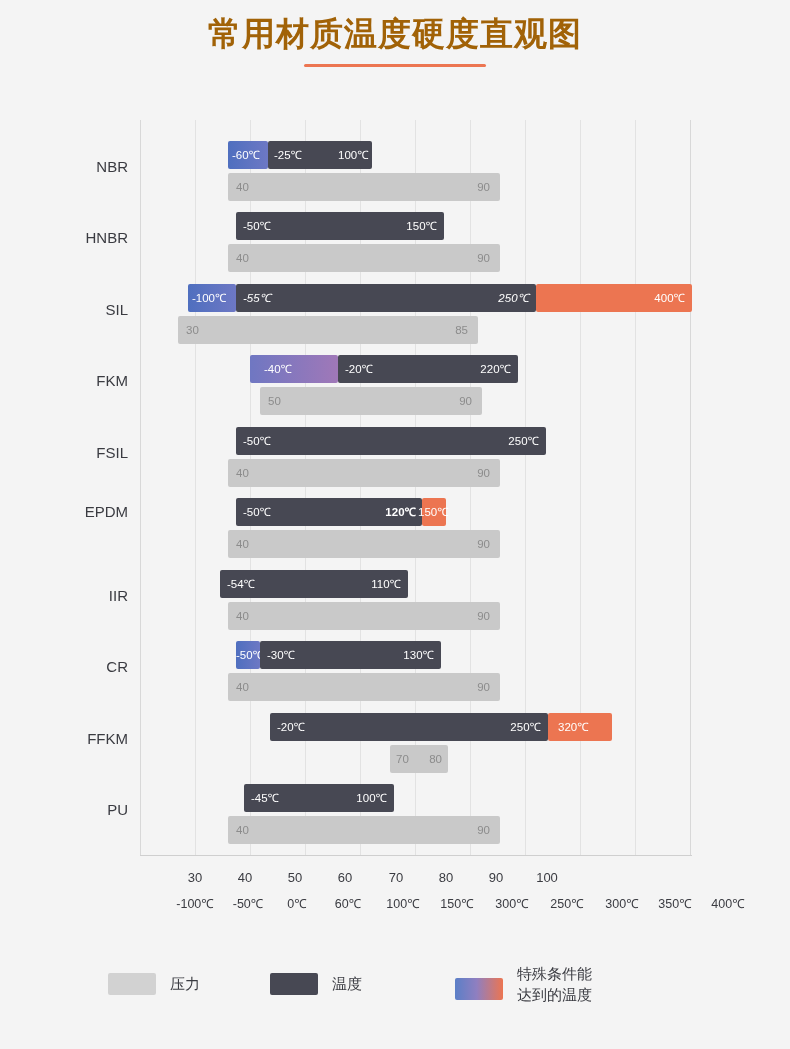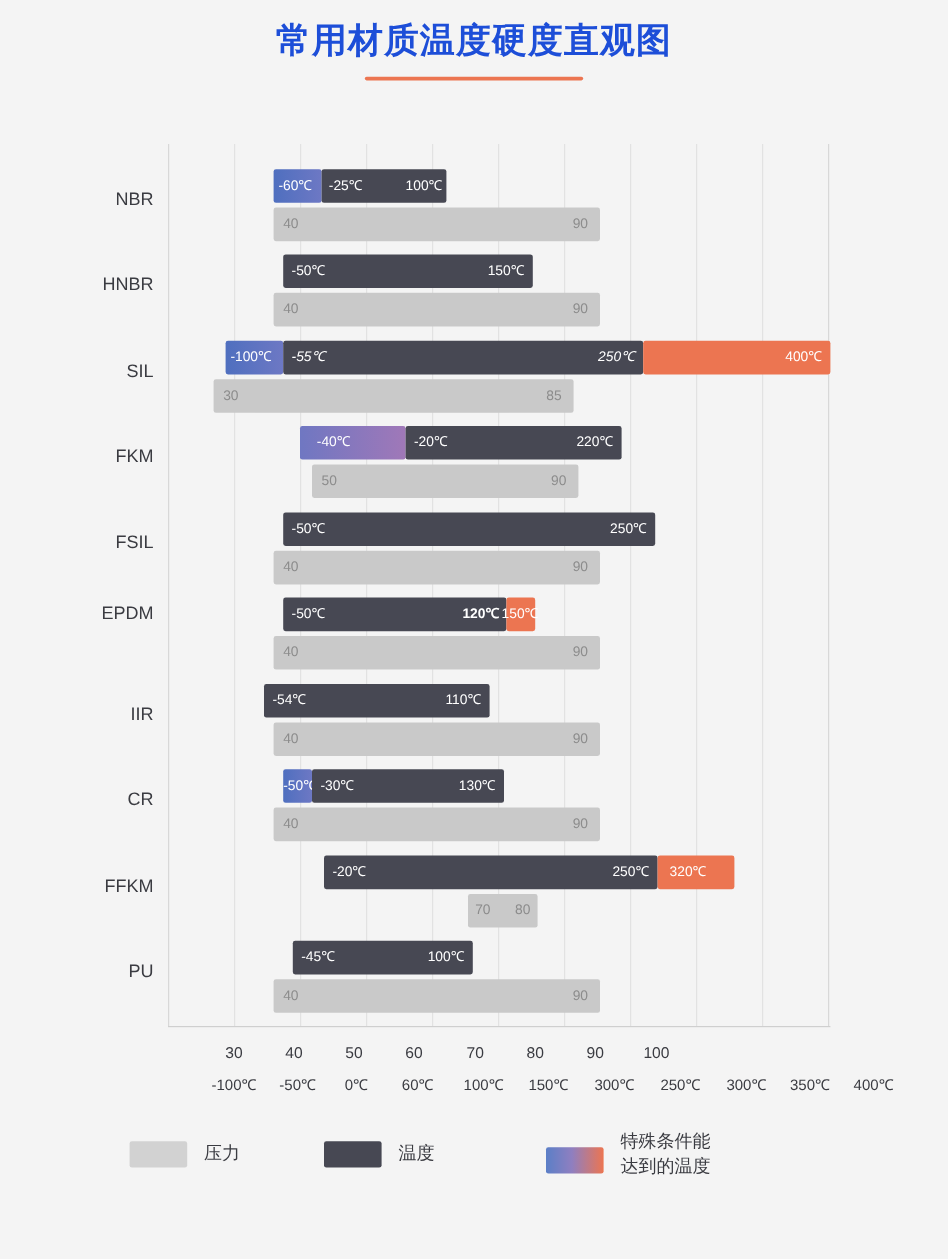--- a/index.html
+++ b/index.html
@@ -21,23 +21,23 @@
   }
   
   .title-wrap {
     position: absolute;
     top: 14px;
     left: 0;
     width: 790px;
     text-align: center;
   }
   .title {
-    font-size: 29px;
+    font-size: 33px;
     font-weight: bold;
-    color: #1d4ed8;
+    color: #a16207;
     letter-spacing: 1px;
     line-height: 40px;
   }
   .title-underline {
     width: 182px;
     height: 3px;
     background: #ec7551;
     margin: 10px auto 0 auto;
     border-radius: 2px;
   }
@@ -143,21 +143,21 @@
     white-space: nowrap;
   }
   .tick-row.row2 .tick {
     font-size: 12.5px;
   }
 
   
   .legend {
     position: absolute;
     left: 0;
-    top: 935px;
+    top: 957px;
     width: 720px;
     height: 70px;
   }
   .legend-item {
     position: absolute;
     display: flex;
     align-items: center;
   }
   .swatch {
     width: 48px;
@@ -290,21 +290,21 @@
         <span class="bar-txt txt-white" style="right:7px;">110℃</span>
       </div>
       <div class="bar bar-press" style="left:88px; top:482px; width:272px;">
         <span class="bar-txt txt-grey" style="left:8px;">40</span>
         <span class="bar-txt txt-grey" style="right:10px;">90</span>
       </div>
 
       <div class="bar bar-lowtemp-blue" style="left:96px; top:521px; width:24px;">
         <span class="bar-txt txt-white" style="left:0px;">-50℃</span>
       </div>
-      <div class="bar bar-temp" style="left:120px; top:521px; width:160px;">
+      <div class="bar bar-temp" style="left:120px; top:521px; width:181px;">
         <span class="bar-txt txt-white" style="left:7px;">-30℃</span>
         <span class="bar-txt txt-white" style="right:7px;">130℃</span>
       </div>
       <div class="bar bar-press" style="left:88px; top:553px; width:272px;">
         <span class="bar-txt txt-grey" style="left:8px;">40</span>
         <span class="bar-txt txt-grey" style="right:10px;">90</span>
       </div>
 
       <div class="bar bar-temp" style="left:130px; top:593px; width:278px;">
         <span class="bar-txt txt-white" style="left:7px;">-20℃</span>

